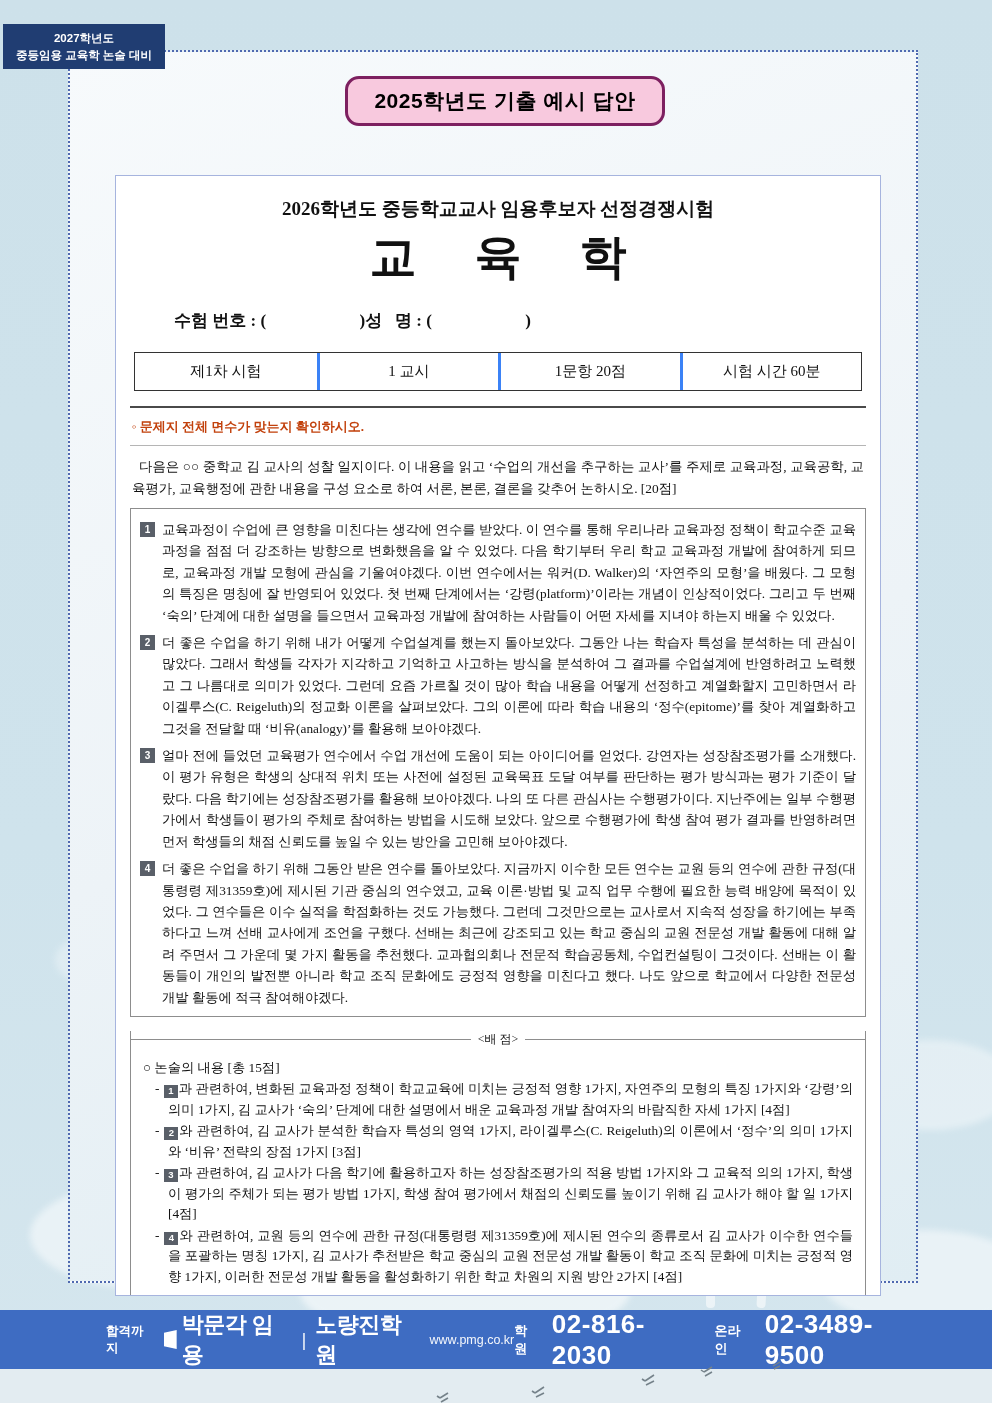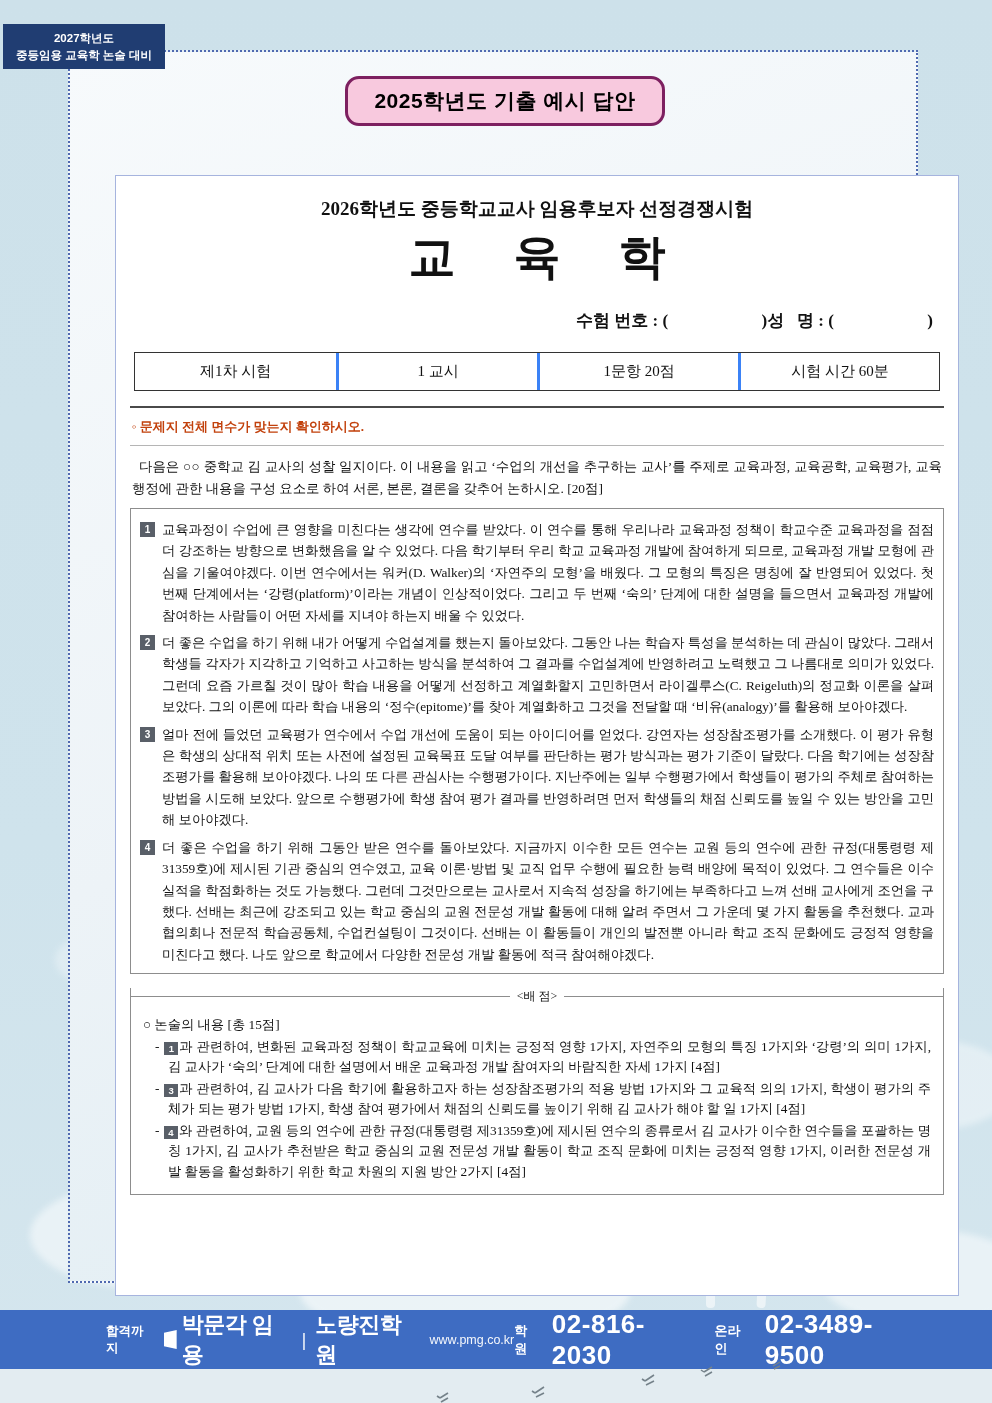--- a/index.html
+++ b/index.html
@@ -31,26 +31,26 @@
 
   
   .pill{
     position:absolute;left:345px;top:76px;width:314px;height:44px;background:#f8c9de;
     border:3px solid #7d2060;border-radius:14px;display:flex;align-items:center;justify-content:center;
     font-size:21px;font-weight:bold;color:#000000;letter-spacing:.5px;z-index:6;
   }
 
   
   .paper{
-    position:absolute;left:115px;top:175px;width:844px;height:1121px;background:#fff;
+    position:absolute;left:115px;top:175px;width:766px;height:1121px;background:#fff;
     border:1px solid #a6b4de;box-sizing:border-box;z-index:4;overflow:hidden;
   }
   .exam-title{margin-top:20px;text-align:center;font-size:19px;font-weight:bold;}
   .subject{margin-top:4px;text-align:center;font-size:47px;font-weight:bold;letter-spacing:58px;text-indent:58px;}
-  .id-row{margin:20px 25px 0 58px;display:flex;justify-content:flex-end;font-size:17px;font-weight:bold;white-space:pre;}
+  .id-row{margin:20px 34px 0 58px;display:flex;justify-content:flex-start;font-size:17px;font-weight:bold;white-space:pre;}
   .info-table{margin:20px 18px 0;display:grid;grid-template-columns:repeat(4,1fr);border:1px solid #333;}
   .info-table .cell{border-left:3px solid #3b82f6;text-align:center;font-size:15px;padding:9px 0;}
   .info-table .cell:first-child{border-left:none;}
   .rule-thick{margin:15px 14px 0;border-top:2px solid #4a4a4a;}
   .notice{margin:10px 16px 0;font-size:13px;font-weight:bold;color:#c2410c;}
   .rule-thin{margin:9px 14px 0;border-top:1px solid #b5b5b5;}
   .prompt{margin:10px 16px 0;font-size:13.4px;line-height:21.5px;text-align:justify;text-indent:7px;}
 
   .problem-box{margin:9px 14px 0;border:1px solid #8d8d8d;padding:10px 9px 8px;}
   .para{display:flex;gap:7px;margin-bottom:6px;}
@@ -167,20 +167,24 @@
     </div>
     <div class="score-body">
       <div class="score-h">○ 논술의 내용 [총 15점]</div>
 
       <div class="s-item">
         <span>-</span>
         <span class="badge-inline">1</span><span>과 관련하여, 변화된 교육과정 정책이 학교교육에 미치는 긍정적 영향 1가지, 자연주의 모형의 특징 1가지와 ‘강령’의 의미 1가지, 김 교사가 ‘숙의’ 단계에 대한 설명에서 배운 교육과정 개발 참여자의 바람직한 자세 1가지 [4점]</span>
       </div>
       <div class="s-item">
         <span>-</span>
+        <span class="badge-inline">2</span><span>와 관련하여, 김 교사가 분석한 학습자 특성의 영역 1가지, 라이겔루스(C. Reigeluth)의 이론에서 ‘정수’의 의미 1가지와 ‘비유’ 전략의 장점 1가지 [3점]</span>
+      </div>
+      <div class="s-item">
+        <span>-</span>
         <span class="badge-inline">3</span><span>과 관련하여, 김 교사가 다음 학기에 활용하고자 하는 성장참조평가의 적용 방법 1가지와 그 교육적 의의 1가지, 학생이 평가의 주체가 되는 평가 방법 1가지, 학생 참여 평가에서 채점의 신뢰도를 높이기 위해 김 교사가 해야 할 일 1가지 [4점]</span>
       </div>
       <div class="s-item">
         <span>-</span>
         <span class="badge-inline">4</span><span>와 관련하여, 교원 등의 연수에 관한 규정(대통령령 제31359호)에 제시된 연수의 종류로서 김 교사가 이수한 연수들을 포괄하는 명칭 1가지, 김 교사가 추천받은 학교 중심의 교원 전문성 개발 활동이 학교 조직 문화에 미치는 긍정적 영향 1가지, 이러한 전문성 개발 활동을 활성화하기 위한 학교 차원의 지원 방안 2가지 [4점]</span>
       </div>
 
     </div>
   </div>
 </div>

